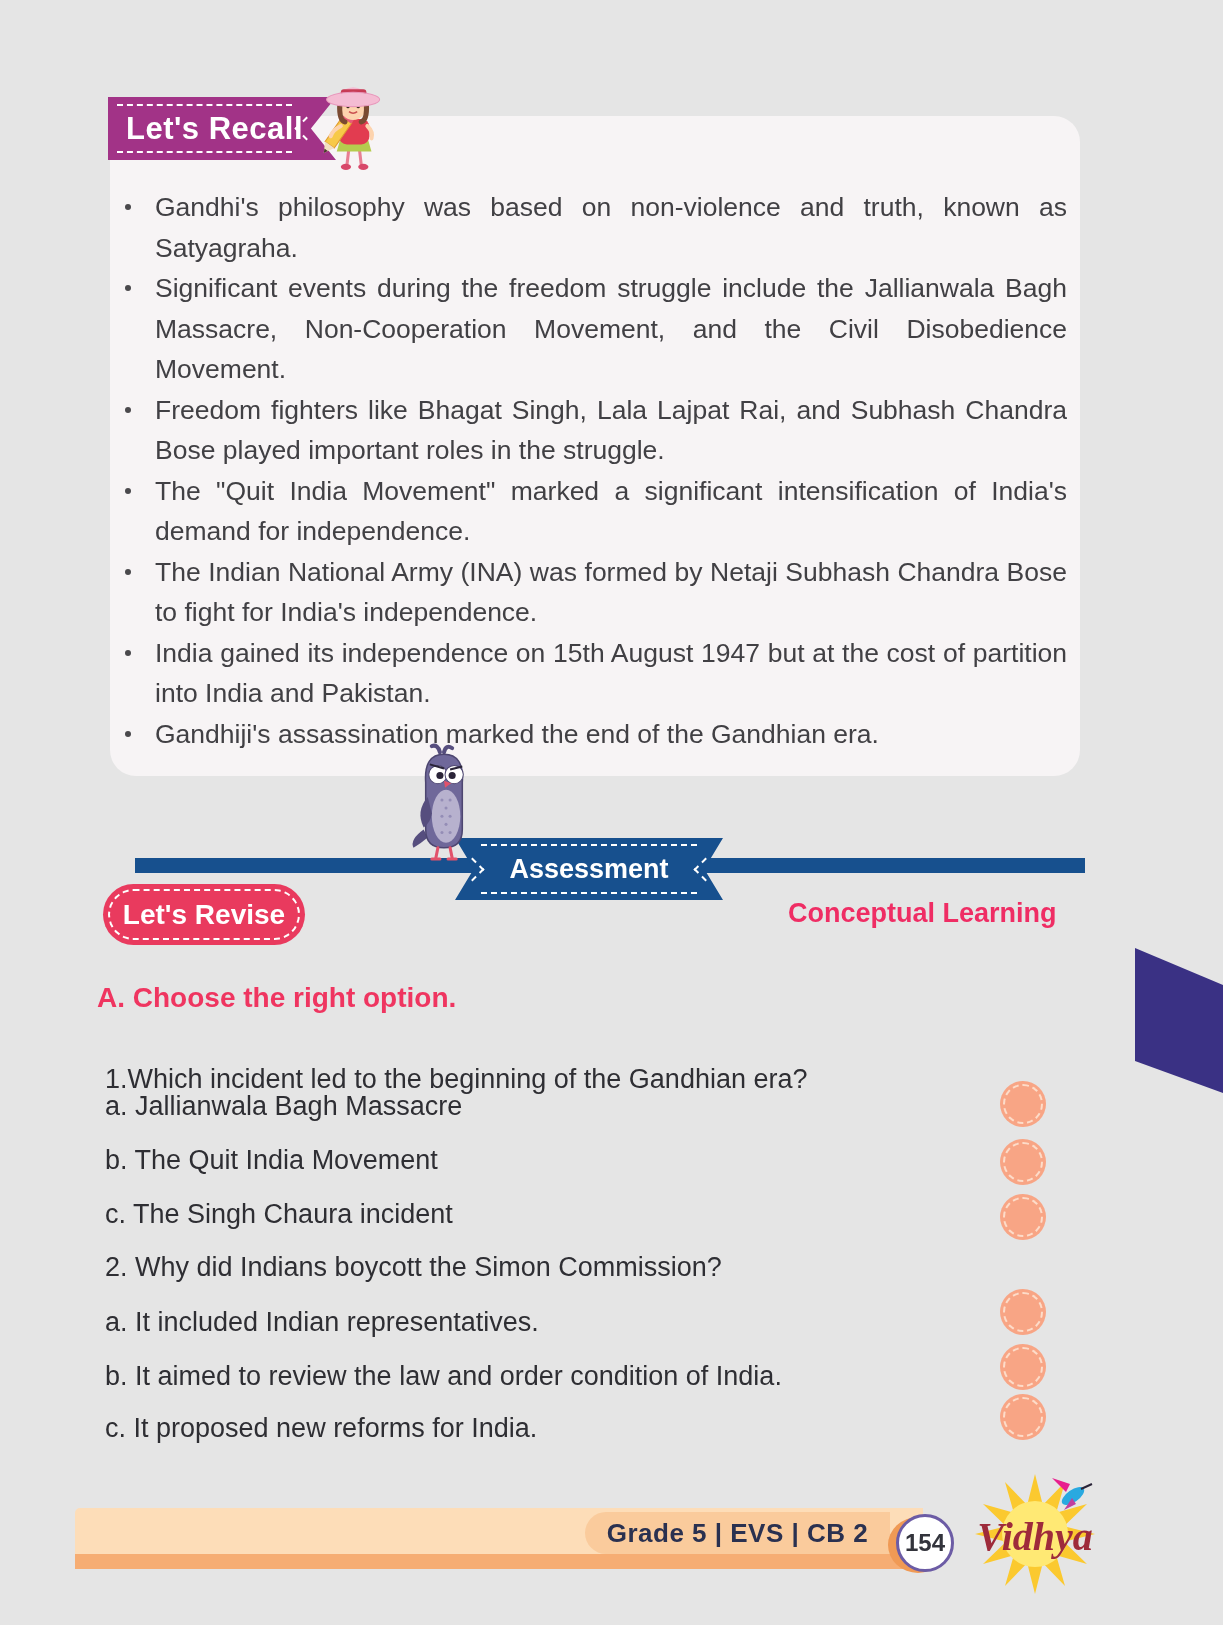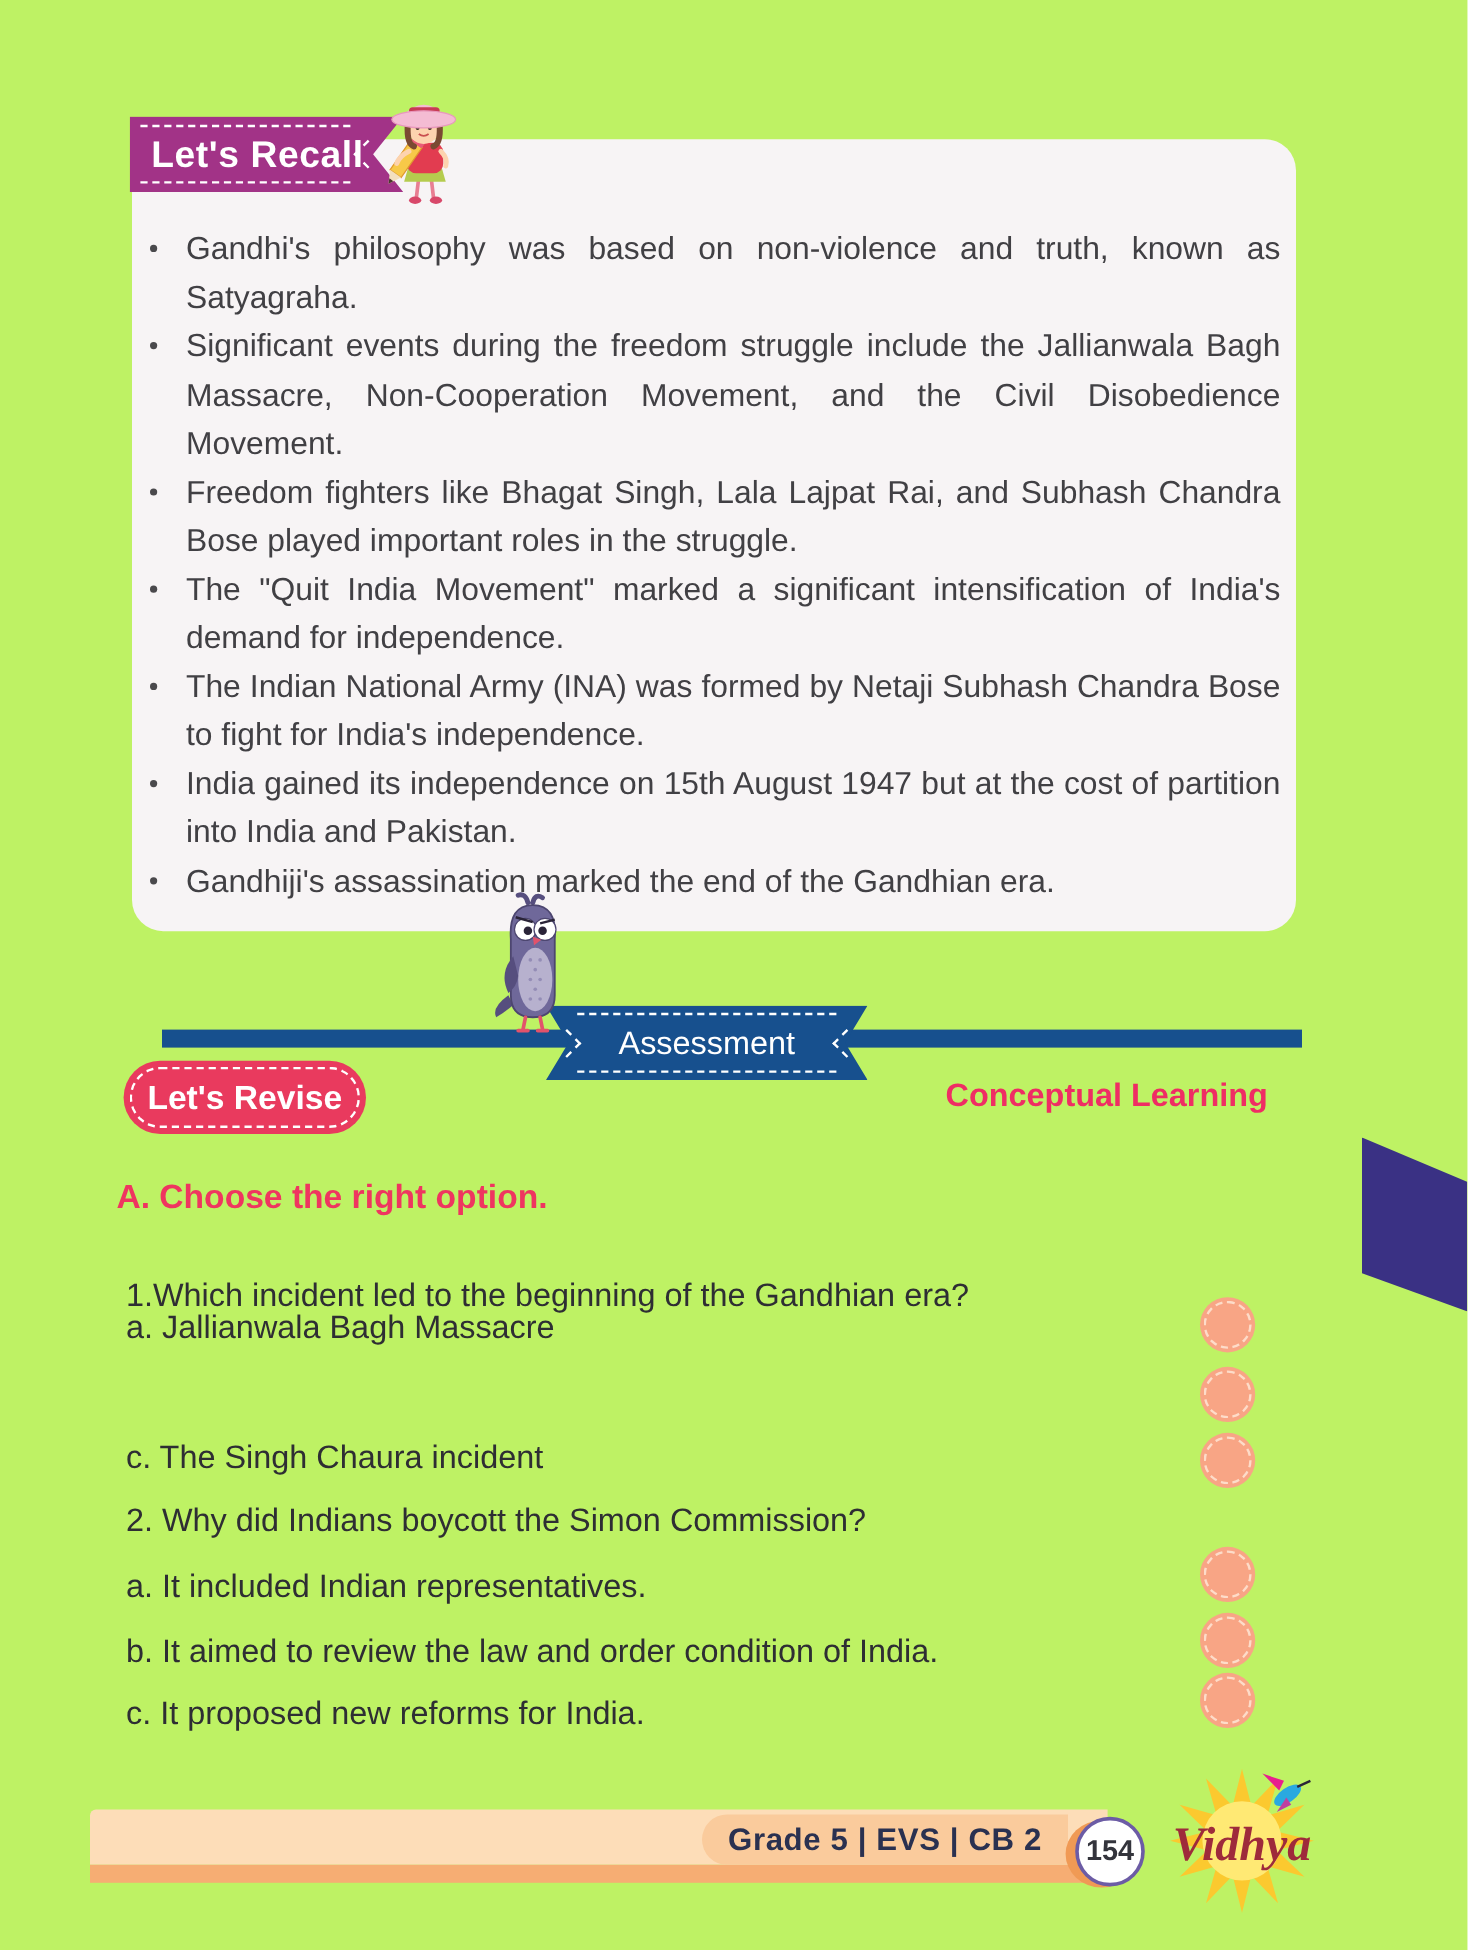--- a/index.html
+++ b/index.html
@@ -1,17 +1,17 @@
 <!DOCTYPE html>
 <html><head>
 <meta charset="utf-8">
 <style>
   html,body { margin:0; padding:0; background:#ffffff; }
   .page {
-    position:relative; width:1223px; height:1625px; background:#bef264;
+    position:relative; width:1223px; height:1625px; background:#e5e5e5;
     font-family:"Liberation Sans", sans-serif; overflow:hidden;
   }
 
   
   .recall-box {
     position:absolute; left:110px; top:116px; width:970px; height:660px;
     background:#f7f4f5; border-radius:26px;
   }
   .recall-banner {
     position:absolute; left:108px; top:97px; width:228px; height:63px;
@@ -51,21 +51,21 @@
     clip-path:polygon(0 0, 100% 0, 93% 50%, 100% 100%, 0 100%, 7% 50%);
   }
   .assess-badge::before {
     content:""; position:absolute; left:26px; right:26px; top:6px; bottom:6px;
     border-top:2px dashed #ffffff; border-bottom:2px dashed #ffffff;
   }
   .assess-badge .chev-r { left:9px;  top:23px; }
   .assess-badge .chev-l { right:9px; top:23px; }
   .assess-badge-label {
     position:absolute; left:0; right:0; top:0; height:62px; line-height:62px;
-    text-align:center; color:#ffffff; font-size:27px; font-weight:normal;
+    text-align:center; color:#ffffff; font-size:27px; font-weight:bold;
   }
   .owl-mascot { position:absolute; left:403px; top:742px; width:82px; height:122px; }
 
   
   .revise-pill {
     position:absolute; left:103px; top:884px; width:202px; height:61px;
     background:#e93a5e; border-radius:31px;
   }
   .revise-pill::before {
     content:""; position:absolute; inset:5px; border:2px dashed #ffffff; border-radius:26px;
@@ -221,20 +221,21 @@
 
   <div class="revise-pill">
     <span class="revise-pill-label">Let's Revise</span>
   </div>
   <div class="conceptual-label">Conceptual Learning</div>
 
   <div class="quiz-heading" style="top:982px">A. Choose the right option.</div>
 
   <div class="qline" style="top:1064px">1.Which incident led to the beginning of the Gandhian era?</div>
   <div class="qline" style="top:1091px">a. Jallianwala Bagh Massacre</div>
+  <div class="qline" style="top:1145px">b. The Quit India Movement</div>
   <div class="qline" style="top:1199px">c. The Singh Chaura incident</div>
 
   <div class="qline" style="top:1252px">2. Why did Indians boycott the Simon Commission?</div>
   <div class="qline" style="top:1307px">a. It included Indian representatives.</div>
   <div class="qline" style="top:1361px">b. It aimed to review the law and order condition of India.</div>
   <div class="qline" style="top:1413px">c. It proposed new reforms for India.</div>
 
   <div class="opt-circle" style="top:1081px"></div>
   <div class="opt-circle" style="top:1139px"></div>
   <div class="opt-circle" style="top:1194px"></div>

